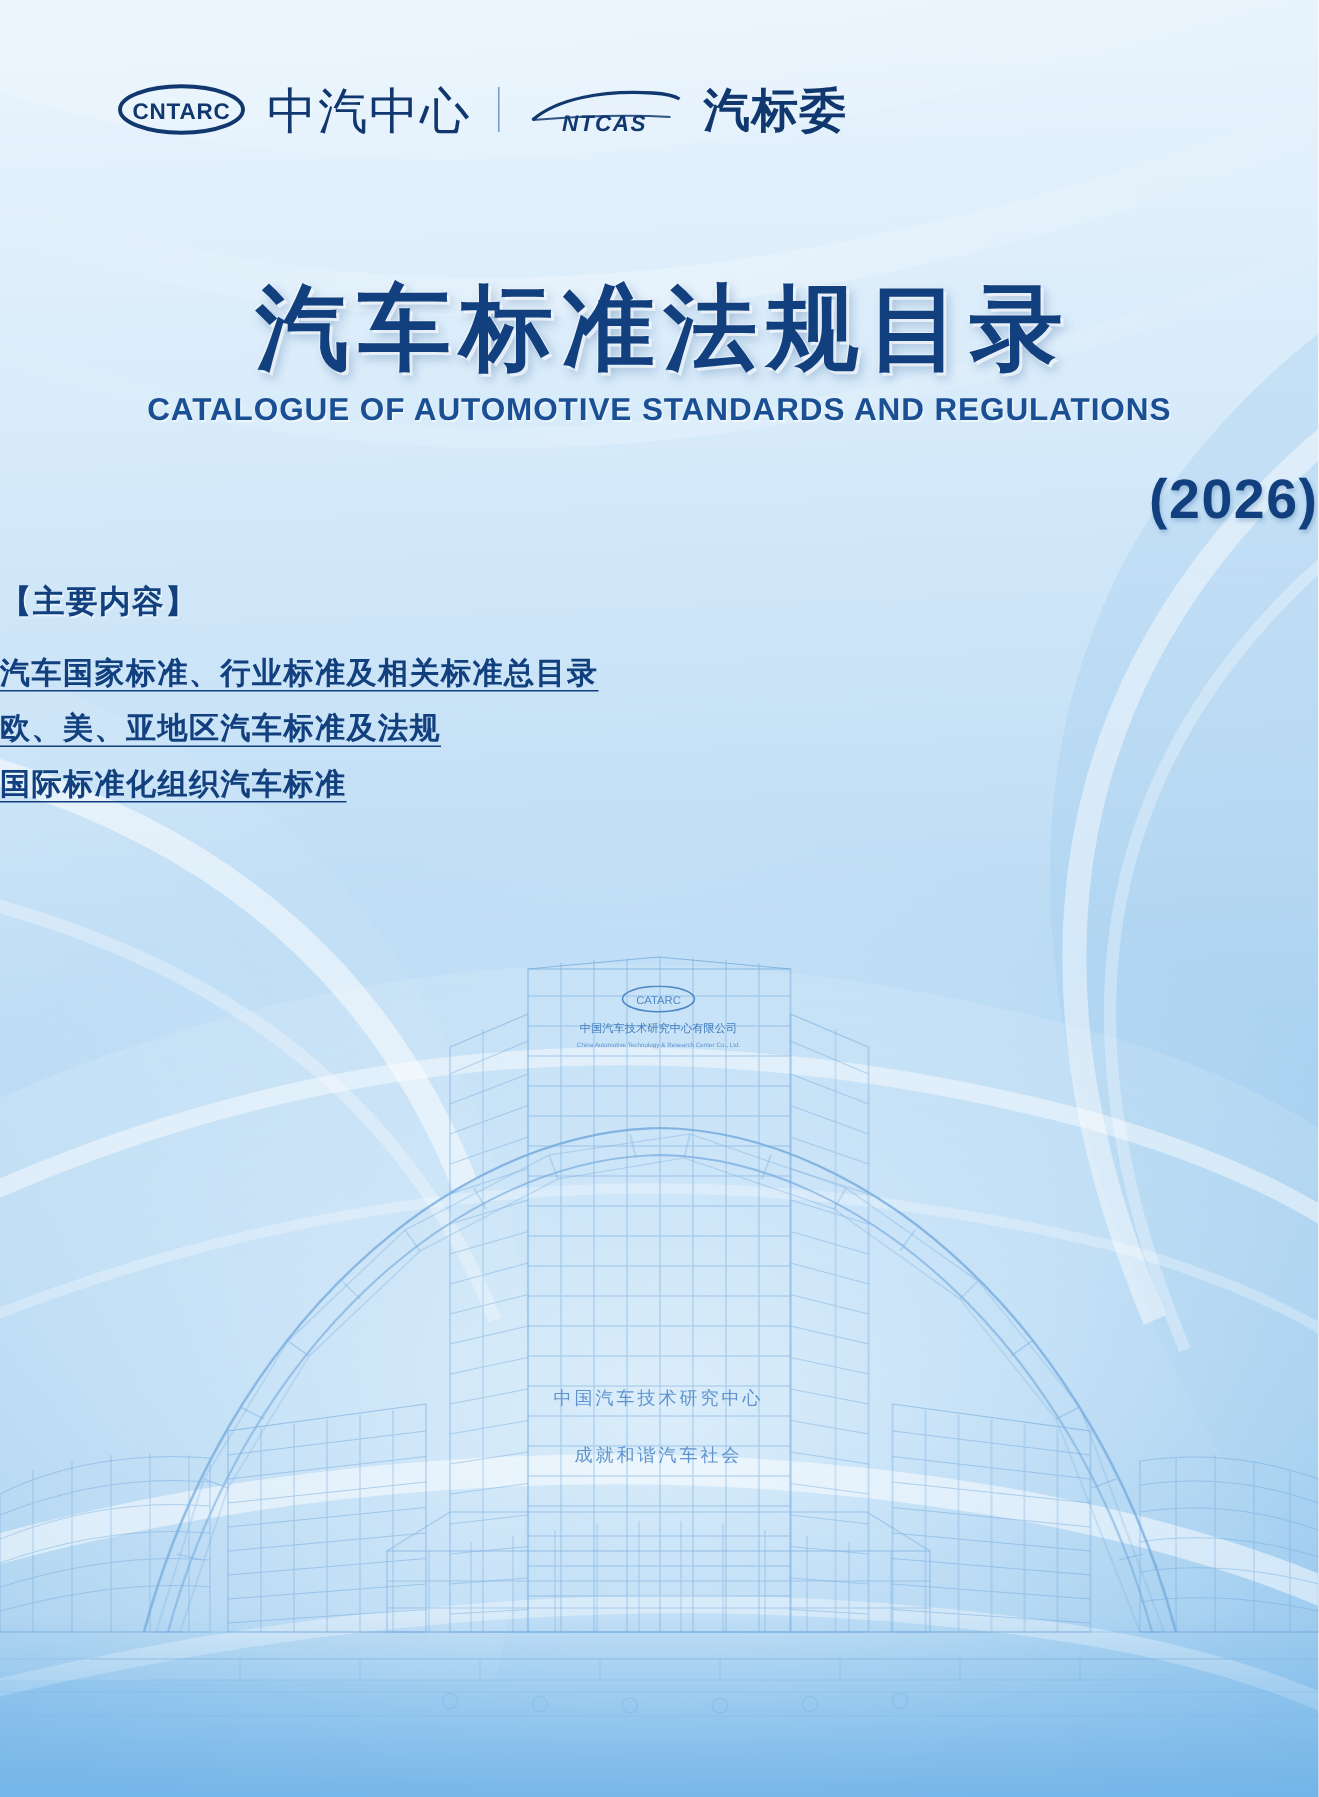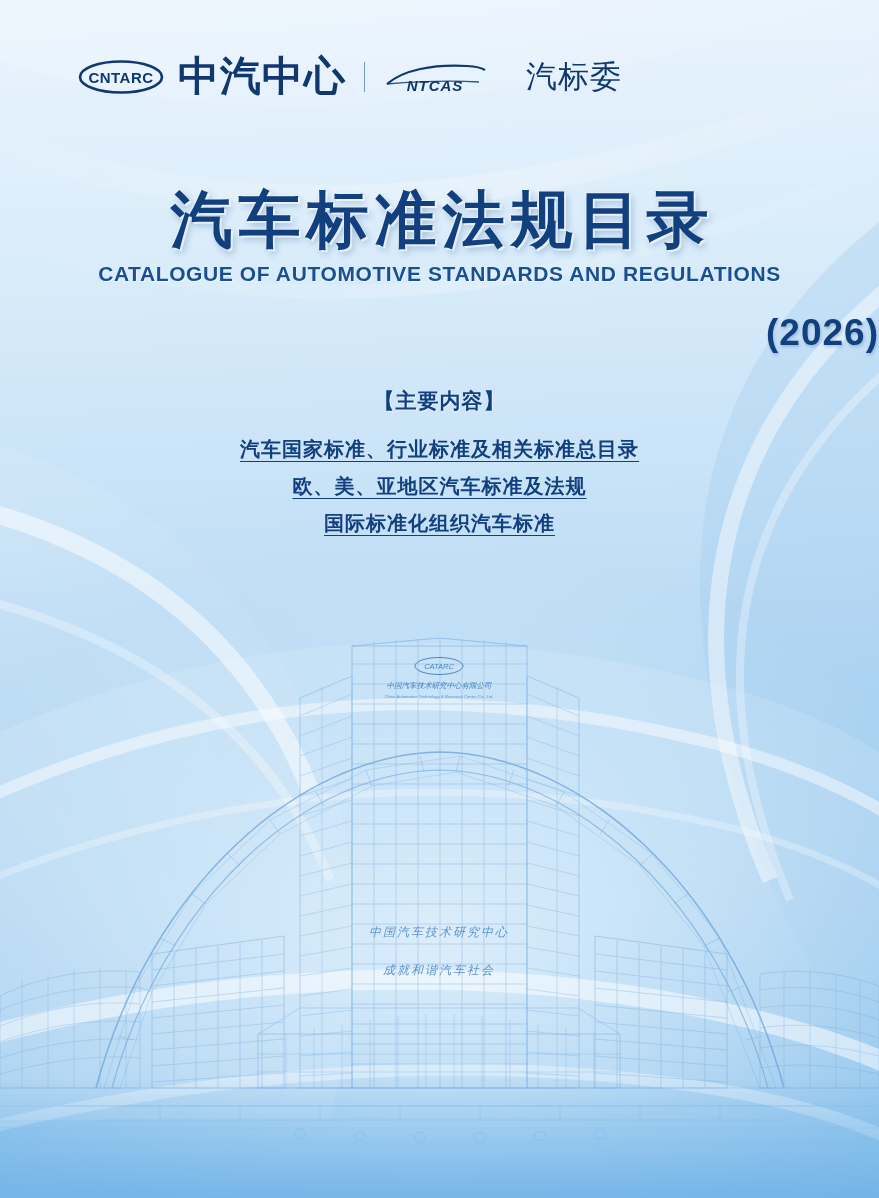--- a/index.html
+++ b/index.html
@@ -35,44 +35,43 @@
     left: 78px;
     display: flex;
     align-items: center;
     gap: 14px;
     color: #123a78;
   }
   .logo-mark {
     display: block;
   }
   .logo-cn {
-    font-size: 41px;
-    font-weight: bold;
+    font-size: 33px;
+    font-weight: normal;
     letter-spacing: 1px;
     color: #11376f;
     line-height: 1;
     text-align: right;
   }
   .logo-divider {
     width: 1px;
     height: 30px;
     background: #4a7cb5;
     opacity: .75;
     margin: 0 4px;
   }
   .ntcas-mark {
     display: block;
   }
   .logo-cn2 {
     font-size: 31px;
-    font-weight: normal;
+    font-weight: bold;
     letter-spacing: 1px;
     color: #11376f;
     line-height: 1;
-    margin-left: 25px;
   }
 
   
   .title-block {
     position: absolute;
     top: 185px;
     left: 0;
     width: 100%;
     text-align: center;
   }
@@ -106,21 +105,20 @@
     text-shadow: 1px 2px 3px rgba(24,74,140,.25);
     text-align: right;
   }
 
   
   .contents {
     position: absolute;
     top: 387px;
     left: 0;
     width: 100%;
-    text-align: center;
     color: #12407e;
   }
   .contents-heading {
     font-size: 21px;
     font-weight: bold;
     letter-spacing: 1px;
     text-shadow: 1px 1px 0 rgba(255,255,255,.5);
   }
   .contents-list {
     margin-top: 16px;
@@ -137,21 +135,20 @@
   }
 
   
   .building-wrap {
     position: absolute;
     left: 0;
     bottom: 42px;
     width: 879px;
     height: 520px;
     pointer-events: none;
-    font-style: italic;
   }
 
   .bldg-logo-text {
     font-size: 7.5px;
     fill: #3f7cbe;
     font-family: "Liberation Sans", sans-serif;
   }
   .bldg-logo-text-small {
     font-size: 4.2px;
     fill: #5e93cd;

